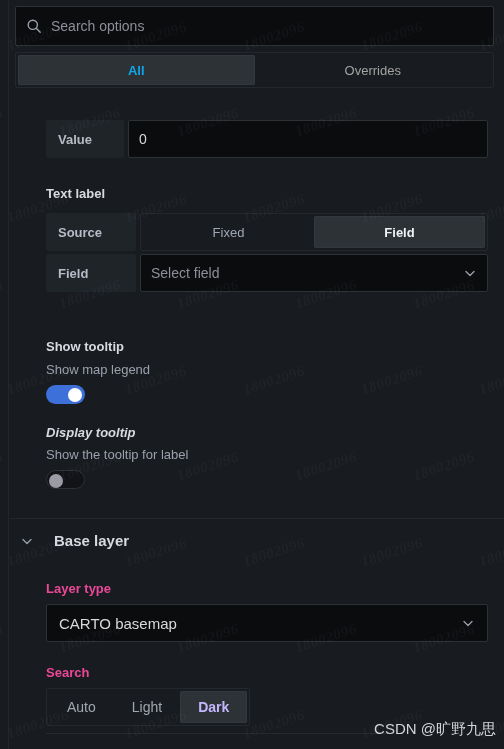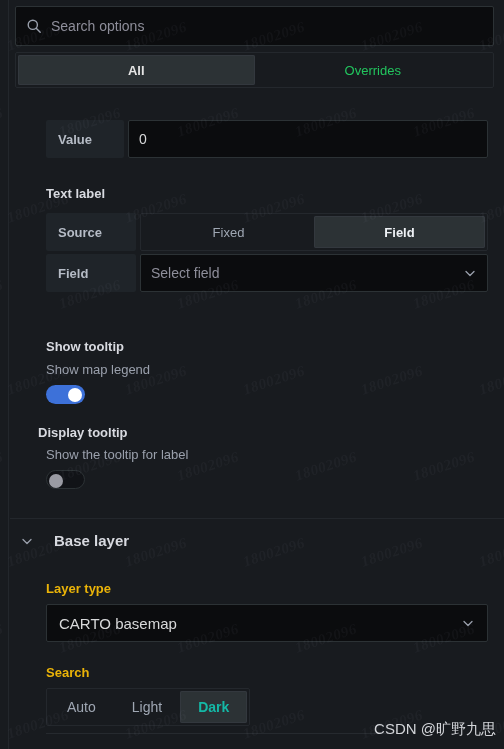--- a/index.html
+++ b/index.html
@@ -91,28 +91,28 @@
     display: flex;
     padding: 2px;
     background: #181b1f;
   }
   .tabgroup .tab {
     flex: 1;
     display: flex;
     align-items: center;
     justify-content: center;
     font-size: 13px;
-    color: #22c55e;
+    color: #a3a3a3;
     border-radius: 2px;
     cursor: pointer;
     user-select: none;
   }
   .tabgroup .tab.active {
     background: #2c3235;
-    color: #e5e5e5;
+    color: #0ea5e9;
     font-weight: 700;
     box-shadow: inset 0 0 0 1px #33383e;
   }
 
   
   .row {
     position: absolute;
     display: flex;
     align-items: stretch;
     height: 38px;
@@ -225,21 +225,21 @@
     align-items: center;
     cursor: pointer;
   }
   .group-header .gchev { width: 14px; height: 14px; margin-right: 20px; display:block; flex:none; }
   .group-header .gtitle { font-size: 15px; font-weight: 700; color: #d8dae0; }
 
   .field-label {
     position: absolute;
     font-size: 13px;
     font-weight: 700;
-    color: #eab308;
+    color: #ec4899;
   }
   .full-select {
     position: absolute;
     height: 38px;
     background: #0b0c0e;
     border: 1px solid #2c3235;
     border-radius: 2px;
     display: flex;
     align-items: center;
     padding: 0 12px;
@@ -261,21 +261,21 @@
     justify-content: center;
     padding: 0 18px;
     font-size: 14px;
     color: #9fa7b3;
     border-radius: 2px;
     cursor: pointer;
     user-select: none;
   }
   .seg-standalone .opt.active {
     background: #2c3235;
-    color: #14b8a6;
+    color: #c4b5fd;
     font-weight: 700;
     box-shadow: inset 0 0 0 1px #33383e;
   }
 
   
   .csdn {
     position: absolute;
     right: 8px;
     bottom: 10px;
     font-size: 15px;
@@ -380,21 +380,21 @@
       </span>
     </div>
   </div>
 
   <div class="sec-title" style="left:36px; top:339px;">Show tooltip</div>
   <div class="sec-desc" style="left:36px; top:362px;">Show map legend</div>
   <div class="switch on" style="left:36px; top:385px;">
     <span class="knob"></span>
   </div>
 
-  <div class="sec-title" style="left:28px; top:425px;">Display tooltip</div>
+  <div class="sec-title" style="left:36px; top:425px;font-style:italic;">Display tooltip</div>
   <div class="sec-desc" style="left:36px; top:447px;">Show the tooltip for label</div>
   <div class="switch off" style="left:36px; top:470px;">
     <span class="knob"></span>
   </div>
 
   <div class="group-divider" style="left:0; right:0; top:518px;"></div>
   <div class="group-header" style="left:10px; top:532px;">
     <span class="gchev">
       <svg viewBox="0 0 14 14" width="14" height="14" fill="none" stroke="#9aa0ac" stroke-width="1.3">
         <polyline points="3,5.5 7,9.5 11,5.5" stroke-linecap="round" stroke-linejoin="round"></polyline>

